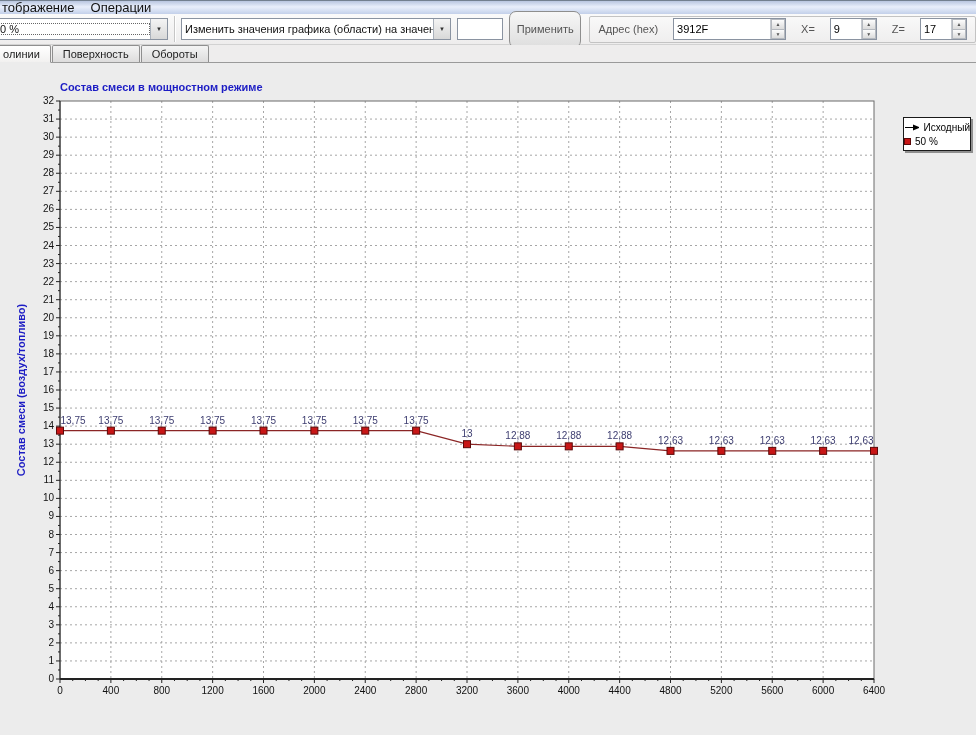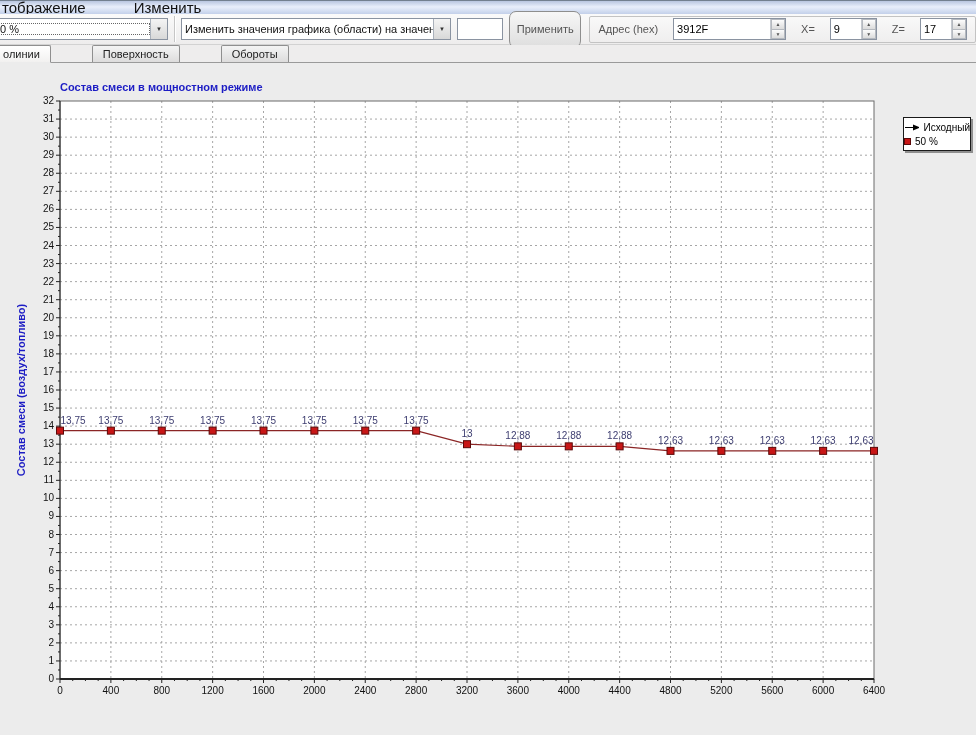--- a/index.html
+++ b/index.html
@@ -6,21 +6,21 @@
   html,body { width:976px; height:735px; overflow:hidden; }
   body { font-family:"Liberation Sans", sans-serif; background:#ececec; position:relative; }
 
   
   .menubar {
     position:absolute; left:0; top:0; width:976px; height:14px;
     background:linear-gradient(#b9c6e0, #e9effb 45%, #c3d0ea);
     border-top:1px solid #73808f;
     display:flex; align-items:center;
   }
-  .menu-item { font-size:15px; color:#111; padding:0 24px; height:13px; line-height:13px; cursor:default; }
+  .menu-item { font-size:13px; color:#111; padding:0 8px; height:13px; line-height:13px; cursor:default; }
   .menu-item:first-child { padding-left:2px; }
 
   
   .toolbar {
     position:absolute; left:0; top:14px; width:976px; height:31px;
     background:linear-gradient(#fafafa, #eeeded);
     border-bottom:1px solid #d2d2d2;
     display:flex; align-items:center;
   }
   .vsep { width:1px; height:26px; background:#c6c6c6; box-shadow:1px 0 0 #ffffff; margin:0 6px; flex:none; }
@@ -72,21 +72,20 @@
     font-size:5px; color:#555; border:1px solid #b5b9bf; 
   }
   .updown .up { border-bottom:none; }
 
   
   .tabbar {
     position:absolute; left:0; top:45px; width:976px; height:18px;
     display:flex; align-items:flex-end;
     border-bottom:1px solid #9a9a9a;
     background:#eeeded;
-    gap:40px;
   }
   .tab {
     height:17px; line-height:16px; font-size:11px; color:#222;
     padding:0 10px; border:1px solid #8f8f8f; border-bottom:none;
     background:linear-gradient(#f4f4f4,#dddcdc);
     border-radius:2px 2px 0 0; margin-right:1px; cursor:default;
   }
   .tab.active {
     margin-left:-8px; height:18px; margin-bottom:-1px;
     background:linear-gradient(#ffffff,#f2f1f0);
@@ -122,21 +121,21 @@
   }
   .legend-row { display:flex; align-items:center; gap:4px; height:12px; }
   .legend-label { font-size:10px; color:#000; white-space:nowrap; }
   .sq { width:7px; height:7px; background:#c81616; border:1px solid #5c0808; flex:none; }
 </style>
 </head>
 <body>
 
 <div class="menubar">
   <span class="menu-item">тображение</span>
-  <span class="menu-item">Изменить</span>
+  <span class="menu-item">Операции</span>
 </div>
 
 <div class="toolbar">
   <div class="combo percent focused">
     <span class="combo-text">50 %</span>
     <span class="combo-btn">▼</span>
   </div>
   <div class="vsep"></div>
   <div class="combo action">
     <span class="combo-text">Изменить значения графика (области) на значение</span>

